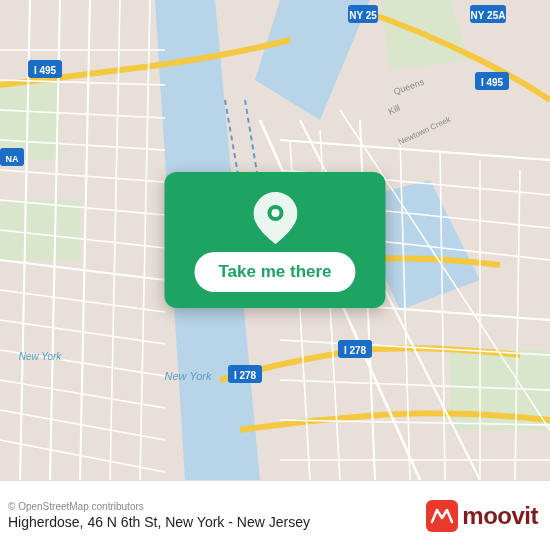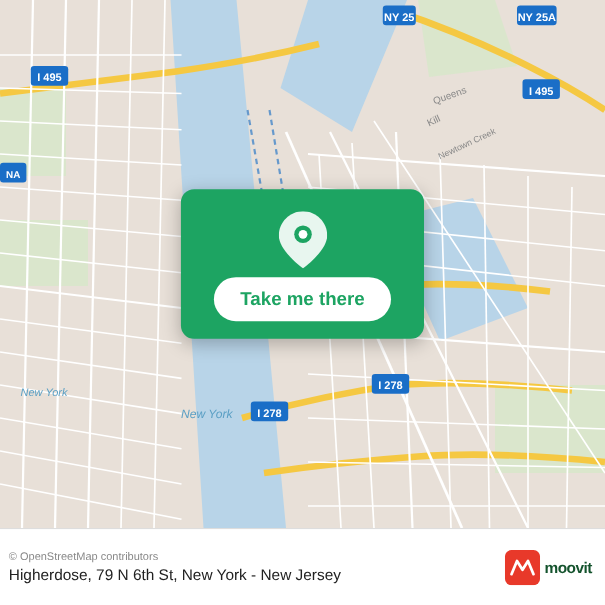--- a/index.html
+++ b/index.html
@@ -97,23 +97,23 @@
       font-weight: 400;
     }
 
     #moovit-logo {
       display: flex;
       align-items: center;
       gap: 4px;
     }
 
     .moovit-text {
-      font-size: 14px;
+      font-size: 24px;
       font-weight: 700;
-      color: #14532d;
+      color: #7f1d1d;
       letter-spacing: -0.5px;
     }
 
     .moovit-icon {
       width: 32px;
       height: 32px;
     }
   </style>
 </head>
 <body>
@@ -231,21 +231,21 @@
         <circle cx="22" cy="21" r="4" fill="white"></circle>
       </svg>
       <button id="take-me-there-btn">Take me there</button>
     </div>
   </div>
 </div>
 
 <div id="bottom-bar">
   <div id="bottom-left">
     <span id="copyright-text">© OpenStreetMap contributors</span>
-    <span id="location-text">Higherdose, 79 N 6th St, New York - New Jersey</span>
+    <span id="location-text">Higherdose, 46 N 6th St, New York - New Jersey</span>
   </div>
   <div id="moovit-logo">
     <svg class="moovit-icon" viewBox="0 0 32 32" xmlns="http://www.w3.org/2000/svg">
       <rect width="32" height="32" rx="6" fill="#e8392a"></rect>
       <path d="M6 22 L11 10 L16 18 L21 10 L26 22" stroke="white" stroke-width="2.5" fill="none" stroke-linecap="round" stroke-linejoin="round"></path>
     </svg>
     <span class="moovit-text">moovit</span>
   </div>
 </div>
 

